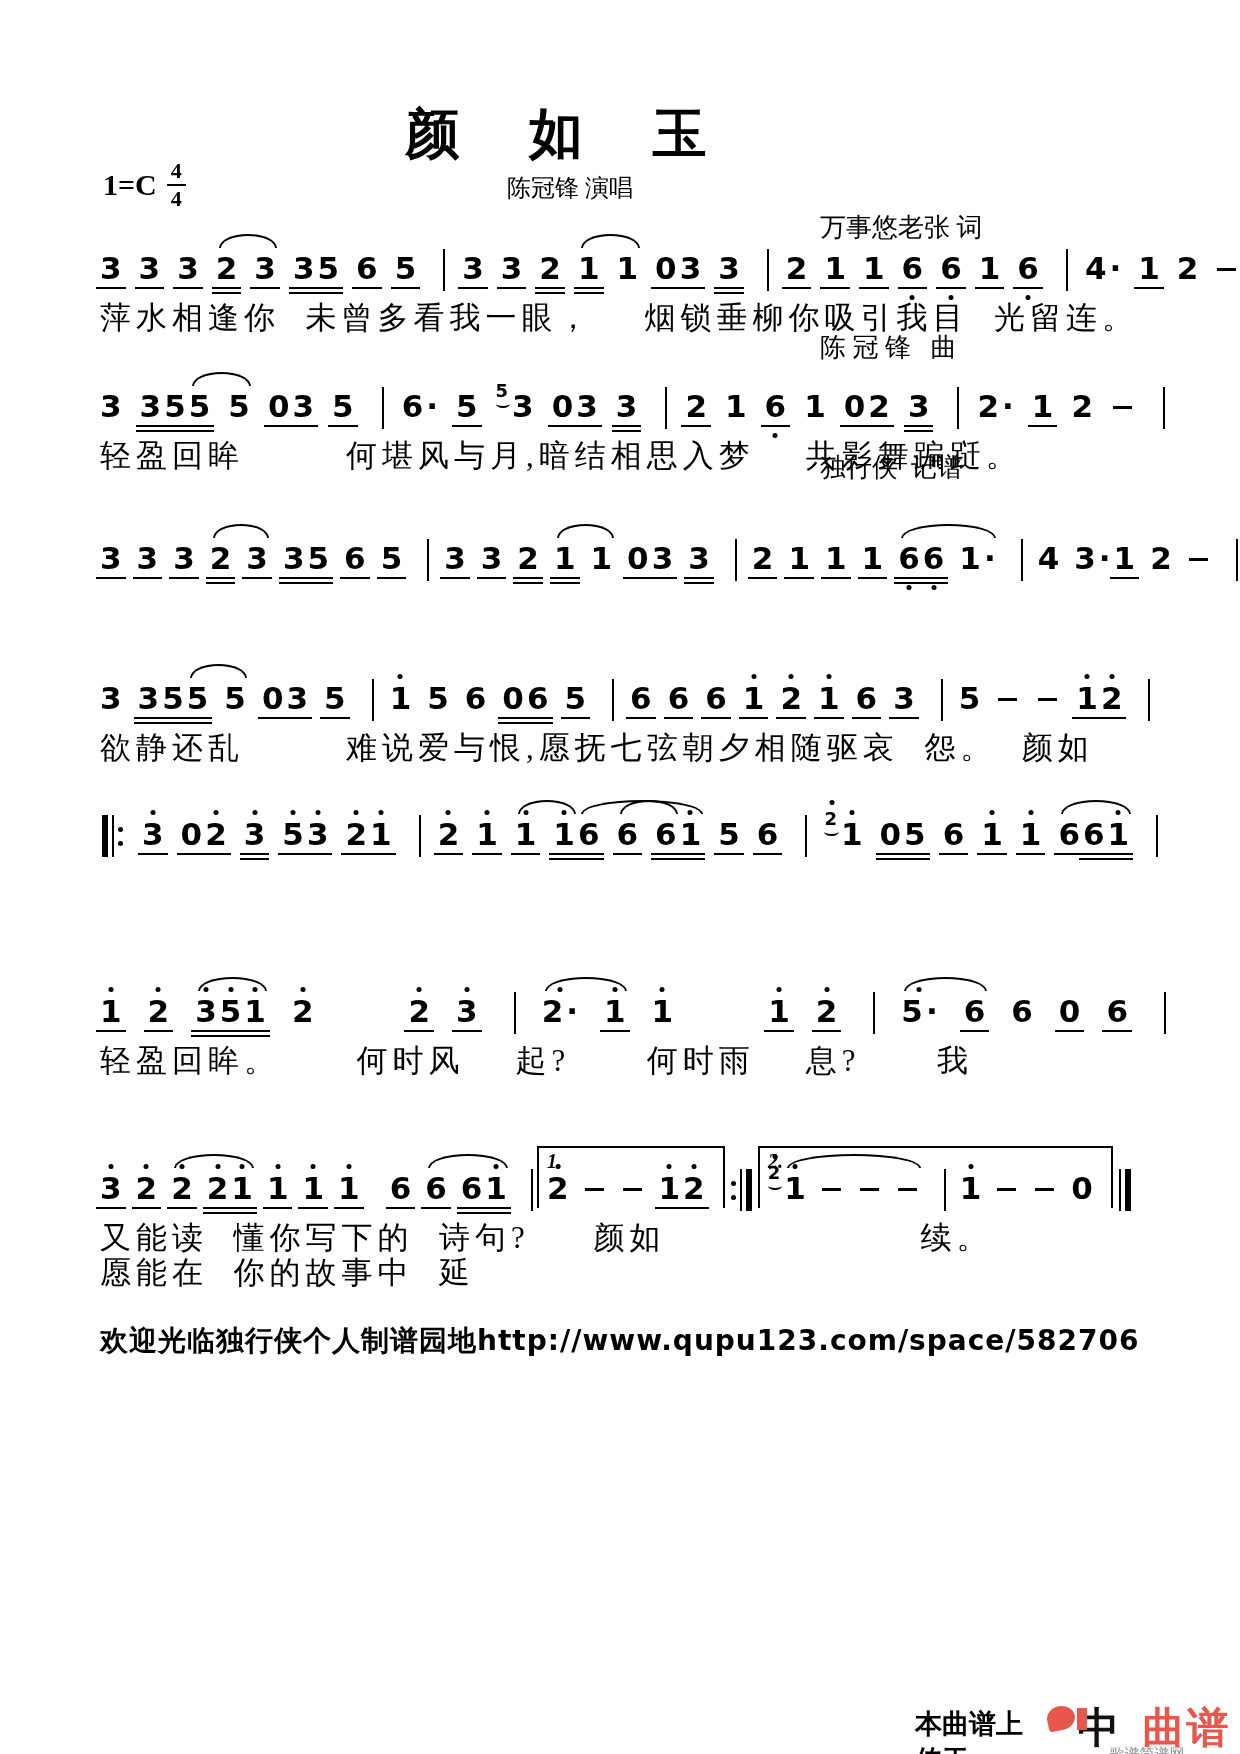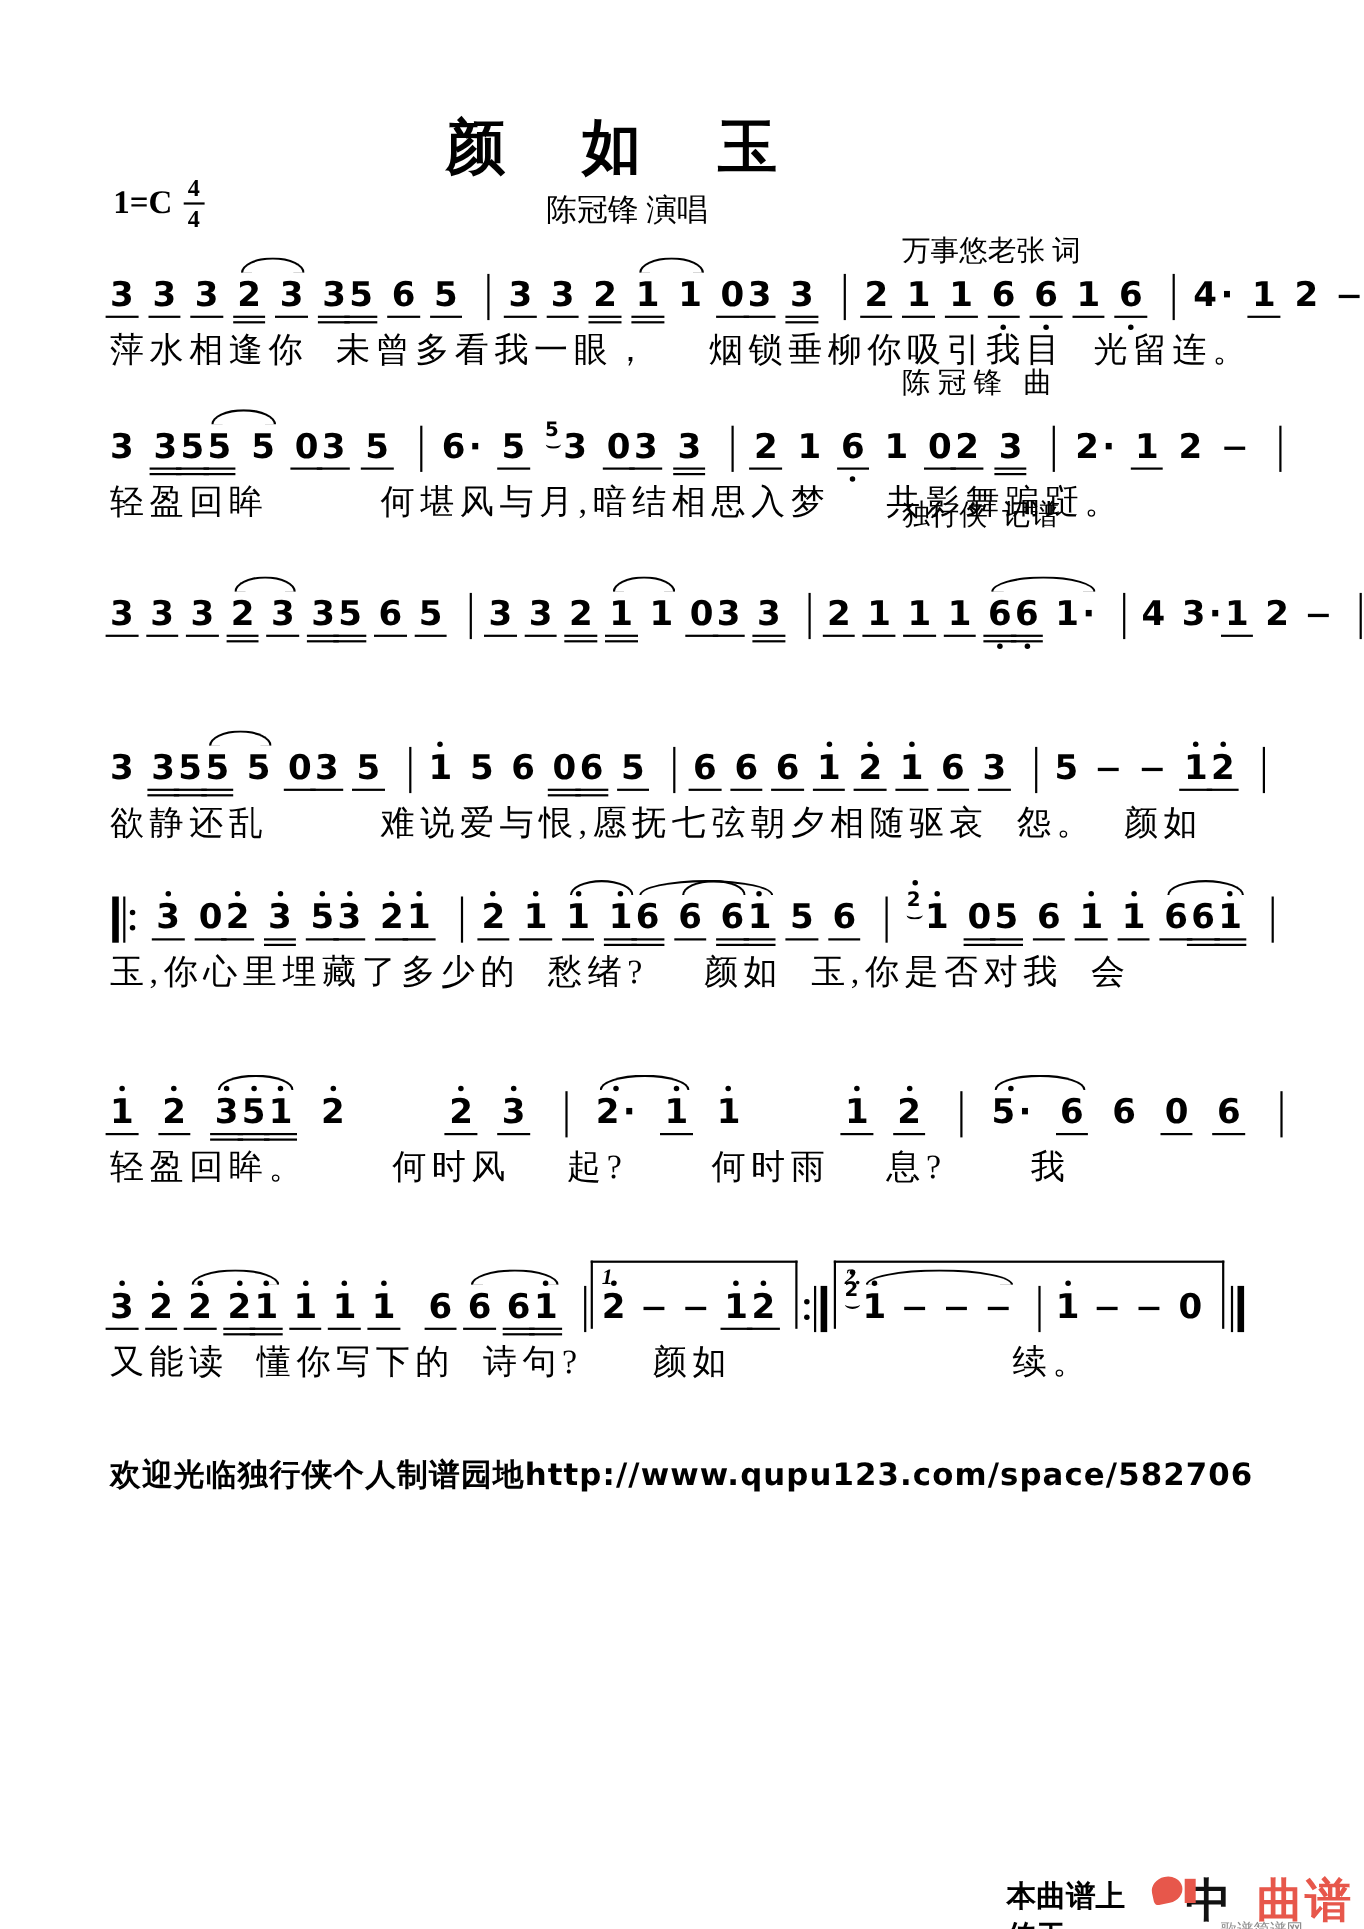--- a/index.html
+++ b/index.html
@@ -1,21 +1,21 @@
 <!DOCTYPE html>
 <html><head>
 <meta charset="utf-8">
 <style>
   html,body{margin:0;padding:0;}
   body{width:1240px;height:1754px;background:#ffffff;color:#000;
        font-family:"Liberation Serif","DejaVu Serif",serif;position:relative;overflow:hidden;}
   .abs{position:absolute;}
   .title{top:98px;left:70px;width:1000px;text-align:center;font-size:54px;font-weight:bold;
          letter-spacing:28px;white-space:pre;margin:0;}
-  .subtitle{top:172px;left:70px;width:1000px;text-align:center;font-size:28px;white-space:pre;}
+  .subtitle{top:172px;left:70px;width:1000px;text-align:center;font-size:24px;white-space:pre;}
   .keysig{top:160px;left:103px;font-size:30px;font-weight:bold;display:flex;align-items:center;gap:10px;}
   .frac{display:inline-flex;flex-direction:column;align-items:center;font-size:22px;line-height:1;font-weight:bold;}
   .frac .ftop{border-bottom:2px solid #000;padding:0 4px 2px;}
   .frac .fbot{padding-top:2px;}
   .credits{top:128px;left:820px;font-size:26px;line-height:40px;white-space:pre;}
   .system{position:absolute;left:100px;width:1080px;}
   .noterow{position:relative;white-space:nowrap;height:58px;}
   .tok{display:inline-block;position:relative;font-family:"DejaVu Sans",sans-serif;font-weight:bold;
        font-size:31px;line-height:1;padding:11px 0 16px;vertical-align:top;}
   .tok .ul{position:absolute;left:-4px;right:-4px;height:2px;background:#000;display:block;}
@@ -105,21 +105,20 @@
   <div class="system" style="top: 808px;">
     <div class="noterow"><span class="tok bar-multi" style="margin-right: 17px;">
           <i class="bl thick"></i>
           <i class="bl"></i>
           <i class="rdots">
             <b></b>
             <b></b>
           </i>
         </span><span class="tok note" style="margin-right: 17px;">3<i class="dot-a"></i><i class="ul u1"></i></span><span class="tok note" style="margin-right: 3px;">0<i class="ul u1"></i></span><span class="tok note" style="margin-right: 17px;">2<i class="dot-a"></i><i class="ul u1"></i></span><span class="tok note" style="margin-right: 17px;">3<i class="dot-a"></i><i class="ul u1"></i><i class="ul u2"></i></span><span class="tok note" style="margin-right: 3px;">5<i class="dot-a"></i><i class="ul u1"></i></span><span class="tok note" style="margin-right: 17px;">3<i class="dot-a"></i><i class="ul u1"></i></span><span class="tok note" style="margin-right: 3px;">2<i class="dot-a"></i><i class="ul u1"></i></span><span class="tok note" style="margin-right: 17px;">1<i class="dot-a"></i><i class="ul u1"></i></span><span class="tok barline" style="margin-right: 17px;"></span><span class="tok note" style="margin-right: 17px;">2<i class="dot-a"></i><i class="ul u1"></i></span><span class="tok note" style="margin-right: 17px;">1<i class="dot-a"></i><i class="ul u1"></i></span><span class="tok note" style="margin-right: 17px;">1<i class="dot-a"></i><i class="ul u1"></i></span><span class="tok note" style="margin-right: 3px;">1<i class="dot-a"></i><i class="ul u1"></i><i class="ul u2"></i></span><span class="tok note" style="margin-right: 17px;">6<i class="ul u1"></i><i class="ul u2"></i></span><span class="tok note" style="margin-right: 17px;">6<i class="ul u1"></i></span><span class="tok note" style="margin-right: 3px;">6<i class="ul u1"></i><i class="ul u2"></i></span><span class="tok note" style="margin-right: 17px;">1<i class="dot-a"></i><i class="ul u1"></i><i class="ul u2"></i></span><span class="tok note" style="margin-right: 17px;">5<i class="ul u1"></i></span><span class="tok note" style="margin-right: 17px;">6<i class="ul u1"></i></span><span class="tok barline" style="margin-right: 17px;"></span><span class="tok note grace" style="margin-right: 2px;">2<i class="dot-a"></i></span><span class="tok note" style="margin-right: 17px;">1<i class="dot-a"></i></span><span class="tok note" style="margin-right: 3px;">0<i class="ul u1"></i><i class="ul u2"></i></span><span class="tok note" style="margin-right: 17px;">5<i class="ul u1"></i><i class="ul u2"></i></span><span class="tok note" style="margin-right: 17px;">6<i class="ul u1"></i></span><span class="tok note" style="margin-right: 17px;">1<i class="dot-a"></i><i class="ul u1"></i></span><span class="tok note" style="margin-right: 17px;">1<i class="dot-a"></i><i class="ul u1"></i></span><span class="tok note" style="margin-right: 3px;">6<i class="ul u1"></i></span><span class="tok note" style="margin-right: 3px;">6<i class="ul u1"></i><i class="ul u2"></i></span><span class="tok note" style="margin-right: 17px;">1<i class="dot-a"></i><i class="ul u1"></i><i class="ul u2"></i></span><span class="tok barline" style="margin-right: 17px;"></span><div class="slur" style="left: 418px; width: 54px;"></div><div class="slur" style="left: 481px; width: 118px;"></div><div class="slur" style="left: 520px; width: 54px;"></div><div class="slur" style="left: 961px; width: 66px;"></div></div>
     <div class="lyrics-wrap">
-        <div class="lyrics">玉,你心里埋藏了多少的  愁绪?    颜如  玉,你是否对我  会</div>
       </div>
   </div>
   <div class="system" style="top: 985px;">
     <div class="noterow"><span class="tok note" style="margin-right: 26px;">1<i class="dot-a"></i><i class="ul u1"></i></span><span class="tok note" style="margin-right: 26px;">2<i class="dot-a"></i><i class="ul u1"></i></span><span class="tok note" style="margin-right: 3px;">3<i class="dot-a"></i><i class="ul u1"></i><i class="ul u2"></i></span><span class="tok note" style="margin-right: 3px;">5<i class="dot-a"></i><i class="ul u1"></i><i class="ul u2"></i></span><span class="tok note" style="margin-right: 26px;">1<i class="dot-a"></i><i class="ul u1"></i><i class="ul u2"></i></span><span class="tok note" style="margin-right: 95px;">2<i class="dot-a"></i></span><span class="tok note" style="margin-right: 26px;">2<i class="dot-a"></i><i class="ul u1"></i></span><span class="tok note" style="margin-right: 26px;">3<i class="dot-a"></i><i class="ul u1"></i></span><span class="tok barline" style="margin-right: 26px;"></span><span class="tok note" style="margin-right: 26px;">2<span class="aug">·</span><i class="dot-a"></i></span><span class="tok note" style="margin-right: 26px;">1<i class="dot-a"></i><i class="ul u1"></i></span><span class="tok note" style="margin-right: 95px;">1<i class="dot-a"></i></span><span class="tok note" style="margin-right: 26px;">1<i class="dot-a"></i><i class="ul u1"></i></span><span class="tok note" style="margin-right: 26px;">2<i class="dot-a"></i><i class="ul u1"></i></span><span class="tok barline" style="margin-right: 26px;"></span><span class="tok note" style="margin-right: 26px;">5<span class="aug">·</span><i class="dot-a"></i></span><span class="tok note" style="margin-right: 26px;">6<i class="ul u1"></i></span><span class="tok note" style="margin-right: 26px;">6</span><span class="tok note" style="margin-right: 26px;">0<i class="ul u1"></i></span><span class="tok note" style="margin-right: 26px;">6<i class="ul u1"></i></span><span class="tok barline" style="margin-right: 26px;"></span><div class="slur" style="left: 98px; width: 65px;"></div><div class="slur" style="left: 445px; width: 78px;"></div><div class="slur" style="left: 804px; width: 79px;"></div></div>
     <div class="lyrics-wrap">
         <div class="lyrics">轻盈回眸。      何时风    起?      何时雨    息?      我</div>
       </div>
   </div>
   <div class="system" style="top: 1162px;">
     <div class="noterow"><span class="tok note" style="margin-right: 14px;">3<i class="dot-a"></i><i class="ul u1"></i></span><span class="tok note" style="margin-right: 14px;">2<i class="dot-a"></i><i class="ul u1"></i></span><span class="tok note" style="margin-right: 14px;">2<i class="dot-a"></i><i class="ul u1"></i></span><span class="tok note" style="margin-right: 3px;">2<i class="dot-a"></i><i class="ul u1"></i><i class="ul u2"></i></span><span class="tok note" style="margin-right: 14px;">1<i class="dot-a"></i><i class="ul u1"></i><i class="ul u2"></i></span><span class="tok note" style="margin-right: 14px;">1<i class="dot-a"></i><i class="ul u1"></i></span><span class="tok note" style="margin-right: 14px;">1<i class="dot-a"></i><i class="ul u1"></i></span><span class="tok note" style="margin-right: 30px;">1<i class="dot-a"></i><i class="ul u1"></i></span><span class="tok note" style="margin-right: 14px;">6<i class="ul u1"></i></span><span class="tok note" style="margin-right: 14px;">6<i class="ul u1"></i></span><span class="tok note" style="margin-right: 3px;">6<i class="ul u1"></i><i class="ul u2"></i></span><span class="tok note" style="margin-right: 14px;">1<i class="dot-a"></i><i class="ul u1"></i><i class="ul u2"></i></span><span class="tok barline" style="margin-right: 14px;"></span><span class="tok note" style="margin-right: 14px;">2<i class="dot-a"></i></span><span class="tok dash-tok" style="margin-right: 14px;"></span><span class="tok dash-tok" style="margin-right: 14px;"></span><span class="tok note" style="margin-right: 3px;">1<i class="dot-a"></i><i class="ul u1"></i></span><span class="tok note" style="margin-right: 14px;">2<i class="dot-a"></i><i class="ul u1"></i></span><span class="tok bar-multi bar-end" style="margin-right: 14px;">
@@ -132,20 +131,21 @@
         </span><span class="tok note grace" style="margin-right: 2px;">2<i class="dot-a"></i></span><span class="tok note" style="margin-right: 14px;">1<i class="dot-a"></i></span><span class="tok dash-tok" style="margin-right: 14px;"></span><span class="tok dash-tok" style="margin-right: 14px;"></span><span class="tok dash-tok" style="margin-right: 14px;"></span><span class="tok barline" style="margin-right: 14px;"></span><span class="tok note" style="margin-right: 14px;">1<i class="dot-a"></i></span><span class="tok dash-tok" style="margin-right: 14px;"></span><span class="tok dash-tok" style="margin-right: 14px;"></span><span class="tok note" style="margin-right: 14px;">0</span><span class="tok bar-multi bar-end" style="margin-right: 14px;">
           <i class="bl"></i>
           <i class="bl thick"></i>
         </span><div class="slur" style="left: 74px; width: 76px;"></div><div class="slur" style="left: 328px; width: 76px;"></div><div class="slur" style="left: 687px; width: 130px;"></div><div class="volta" style="left: 437px; width: 184px;">
           <span class="vlabel">1.</span>
         </div><div class="volta" style="left: 658px; width: 351px;">
           <span class="vlabel">2.</span>
         </div></div>
     <div class="lyrics-wrap">
         <div class="lyrics">又能读  懂你写下的  诗句?     颜如                    续。</div>
+        <div class="lyrics">愿能在  你的故事中  延</div>
       </div>
   </div>
 </div>
 
 <div class="abs footer-promo">欢迎光临独行侠个人制谱园地http://www.qupu123.com/space/582706</div>
 
 <div class="abs uploader">
   <span class="note-txt">本曲谱上传于</span>
   <span class="logo">
     <i class="logo-mark"></i>

